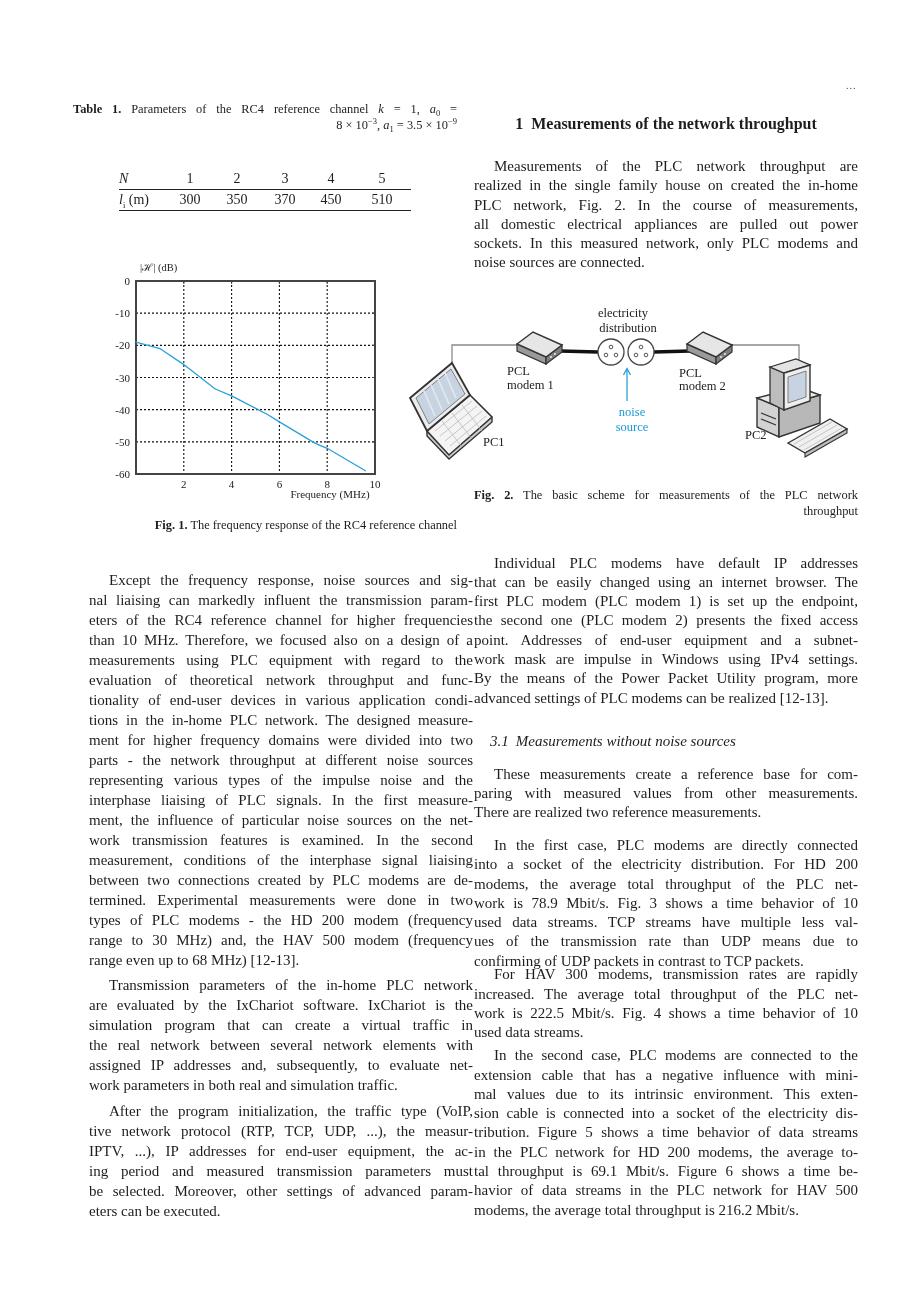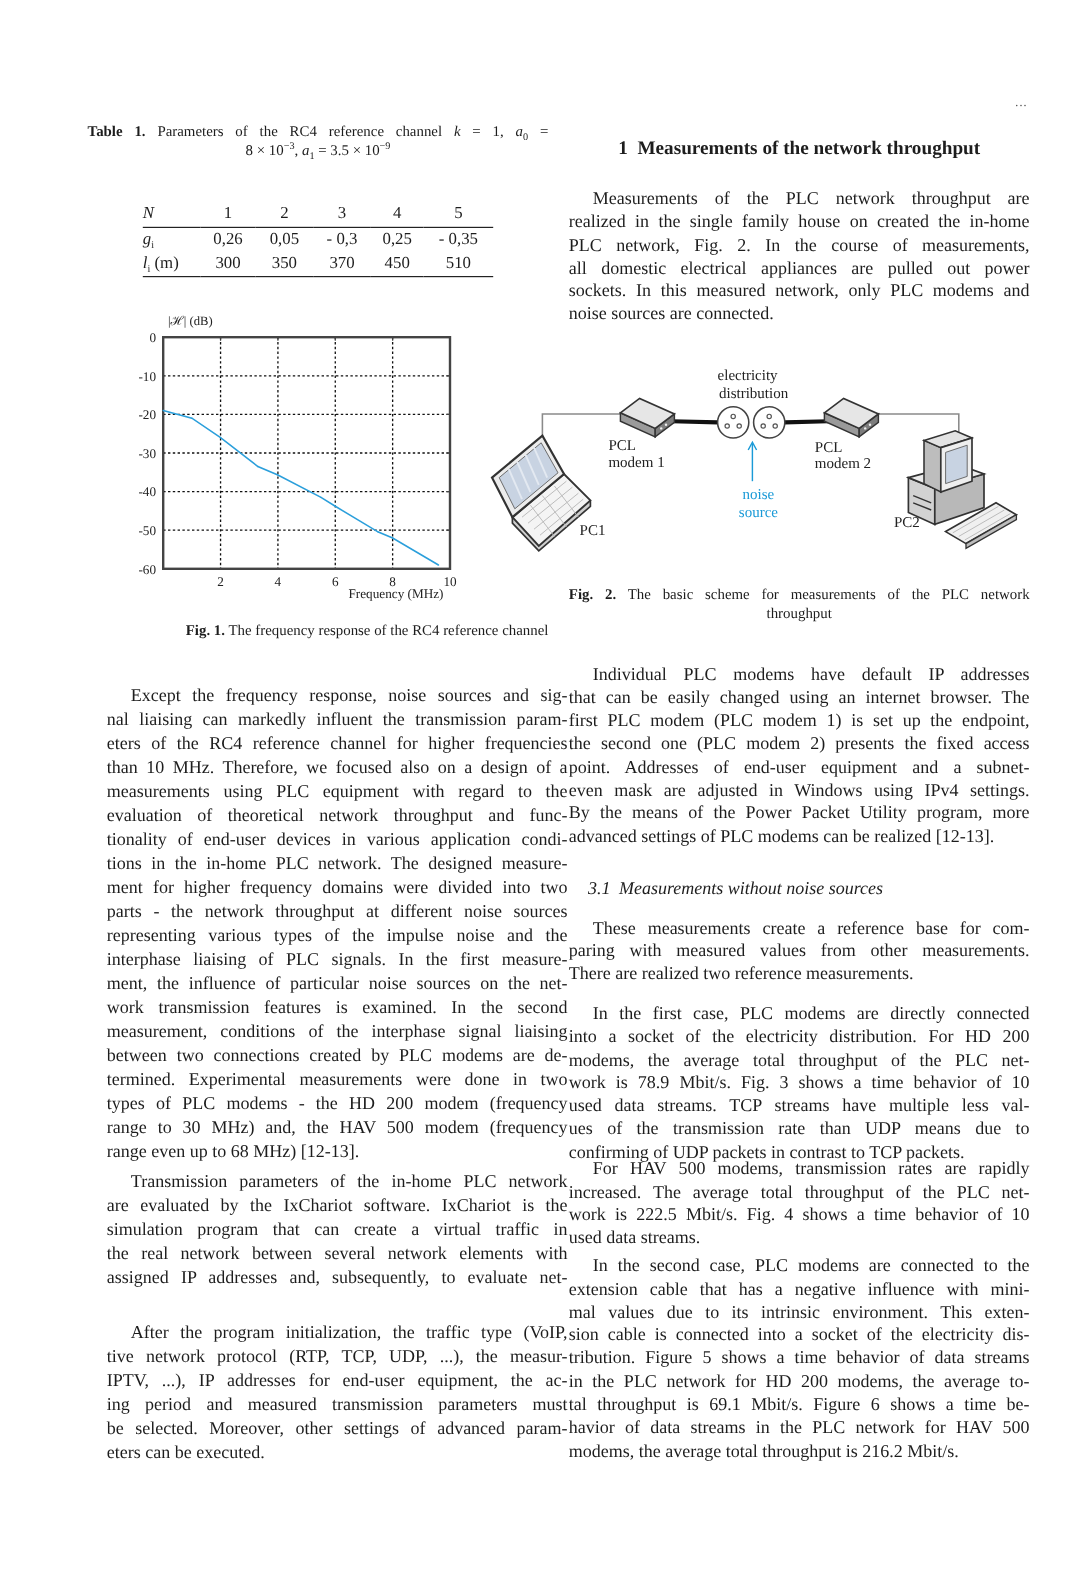--- a/index.html
+++ b/index.html
@@ -13,21 +13,21 @@
   .para .line.last{text-align-last:left;}
   .col-l{left:89px;}
   .col-r{left:474px;}
   .sec-heading{left:474px;width:384px;top:114px;text-align:center;font-weight:bold;font-size:16px;line-height:20px;}
   .sec-heading .num{margin-right:8px;}
   .subsec{left:490px;top:731px;font-style:italic;font-size:15px;line-height:20px;}
   .subsec .num{margin-right:7px;}
   .caption{font-size:12.4px;line-height:15.5px;}
   .caption b{font-weight:bold;}
   .cap-line-j{text-align:justify;text-align-last:justify;}
-  .cap-line-c{text-align:center;}
+  .cap-line-c{text-align:right;}
   .tcap{left:73px;top:102px;width:384px;}
   .tcap i{font-style:italic;}
   sub,sup{font-size:8.5px;line-height:0;}
   .fig1cap{left:73px;top:518px;width:384px;text-align:right;}
   .fig2cap{left:474px;top:488px;width:384px;}
   table.params{position:absolute;left:119px;top:168px;border-collapse:collapse;font-size:14px;}
   table.params td{padding:0;text-align:center;height:20px;line-height:20px;}
   table.params tr.hdr td{height:21px;border-bottom:1.3px solid #222;}
   table.params tr.lastrow td{border-bottom:1.3px solid #222;}
   table.params td.sym{text-align:left;width:48px;}
@@ -55,28 +55,20 @@
 
 <table class="params">
   <tbody>
       <tr class="hdr">
     <td class="sym"><i>N</i></td>
     <td class="c1">1</td>
     <td class="c2">2</td>
     <td class="c3">3</td>
     <td class="c4">4</td>
     <td class="c5">5</td>
-  </tr>
-  <tr>
-    <td class="sym"><i>g</i><sub>i</sub></td>
-    <td class="c1">0,26</td>
-    <td class="c2">0,05</td>
-    <td class="c3">- 0,3</td>
-    <td class="c4">0,25</td>
-    <td class="c5">- 0,35</td>
   </tr>
   <tr class="lastrow">
     <td class="sym"><i>l</i><sub>i</sub>&nbsp;<span>(m)</span></td>
     <td class="c1">300</td>
     <td class="c2">350</td>
     <td class="c3">370</td>
     <td class="c4">450</td>
     <td class="c5">510</td>
   </tr>
 </tbody>
@@ -164,20 +156,21 @@
     <div class="line">types of PLC modems - the HD 200 modem (frequency</div>
     <div class="line">range to 30 MHz) and, the HAV 500 modem (frequency</div>
     <div class="line last">range even up to 68 MHz) [12-13].</div>
   </div>
 <div class="abs para col-l" style="top:975px">
     <div class="line first">Transmission parameters of the in-home PLC network</div>
     <div class="line">are evaluated by the IxChariot software. IxChariot is the</div>
     <div class="line">simulation program that can create a virtual traffic in</div>
     <div class="line">the real network between several network elements with</div>
     <div class="line">assigned IP addresses and, subsequently, to evaluate net-</div>
+    <div class="line last">work parameters in both real and simulation traffic.</div>
   </div>
 <div class="abs para col-l" style="top:1101px">
     <div class="line first">After the program initialization, the traffic type (VoIP,</div>
     <div class="line">tive network protocol (RTP, TCP, UDP, ...), the measur-</div>
     <div class="line">IPTV, ...), IP addresses for end-user equipment, the ac-</div>
     <div class="line">ing period and measured transmission parameters must</div>
     <div class="line">be selected. Moreover, other settings of advanced param-</div>
     <div class="line last">eters can be executed.</div>
   </div>
 
@@ -295,21 +288,21 @@
   </div>
   <div class="cap-line-c">throughput</div>
 </div>
 
 <div class="abs para r col-r" style="top:553.5px">
     <div class="line first">Individual PLC modems have default IP addresses</div>
     <div class="line">that can be easily changed using an internet browser. The</div>
     <div class="line">first PLC modem (PLC modem 1) is set up the endpoint,</div>
     <div class="line">the second one (PLC modem 2) presents the fixed access</div>
     <div class="line">point. Addresses of end-user equipment and a subnet-</div>
-    <div class="line">even mask are adjusted in Windows using IPv4 settings.</div>
+    <div class="line">work mask are impulse in Windows using IPv4 settings.</div>
     <div class="line">By the means of the Power Packet Utility program, more</div>
     <div class="line last">advanced settings of PLC modems can be realized [12-13].</div>
   </div>
 
 <div class="abs subsec">
   <span class="num">3.1</span><span>Measurements without noise sources</span>
 </div>
 
 <div class="abs para r col-r" style="top:764.5px">
     <div class="line first">These measurements create a reference base for com-</div>
@@ -319,21 +312,21 @@
 <div class="abs para r col-r" style="top:836px">
     <div class="line first">In the first case, PLC modems are directly connected</div>
     <div class="line">into a socket of the electricity distribution. For HD 200</div>
     <div class="line">modems, the average total throughput of the PLC net-</div>
     <div class="line">work is 78.9 Mbit/s. Fig. 3 shows a time behavior of 10</div>
     <div class="line">used data streams. TCP streams have multiple less val-</div>
     <div class="line">ues of the transmission rate than UDP means due to</div>
     <div class="line last">confirming of UDP packets in contrast to TCP packets.</div>
   </div>
 <div class="abs para r col-r" style="top:965.3px">
-    <div class="line first">For HAV 500 modems, transmission rates are rapidly</div>
+    <div class="line first">For HAV 300 modems, transmission rates are rapidly</div>
     <div class="line">increased. The average total throughput of the PLC net-</div>
     <div class="line">work is 222.5 Mbit/s. Fig. 4 shows a time behavior of 10</div>
     <div class="line last">used data streams.</div>
   </div>
 <div class="abs para r col-r" style="top:1046.3px">
     <div class="line first">In the second case, PLC modems are connected to the</div>
     <div class="line">extension cable that has a negative influence with mini-</div>
     <div class="line">mal values due to its intrinsic environment. This exten-</div>
     <div class="line">sion cable is connected into a socket of the electricity dis-</div>
     <div class="line">tribution. Figure 5 shows a time behavior of data streams</div>

